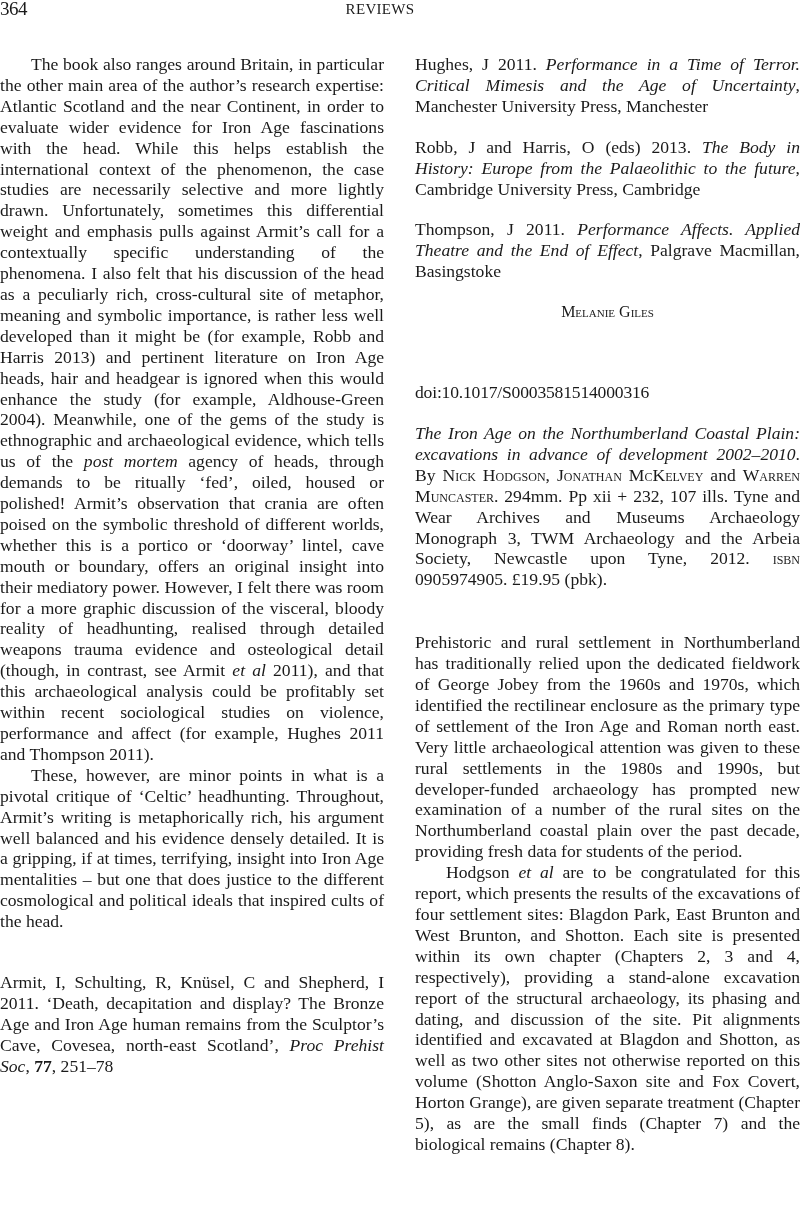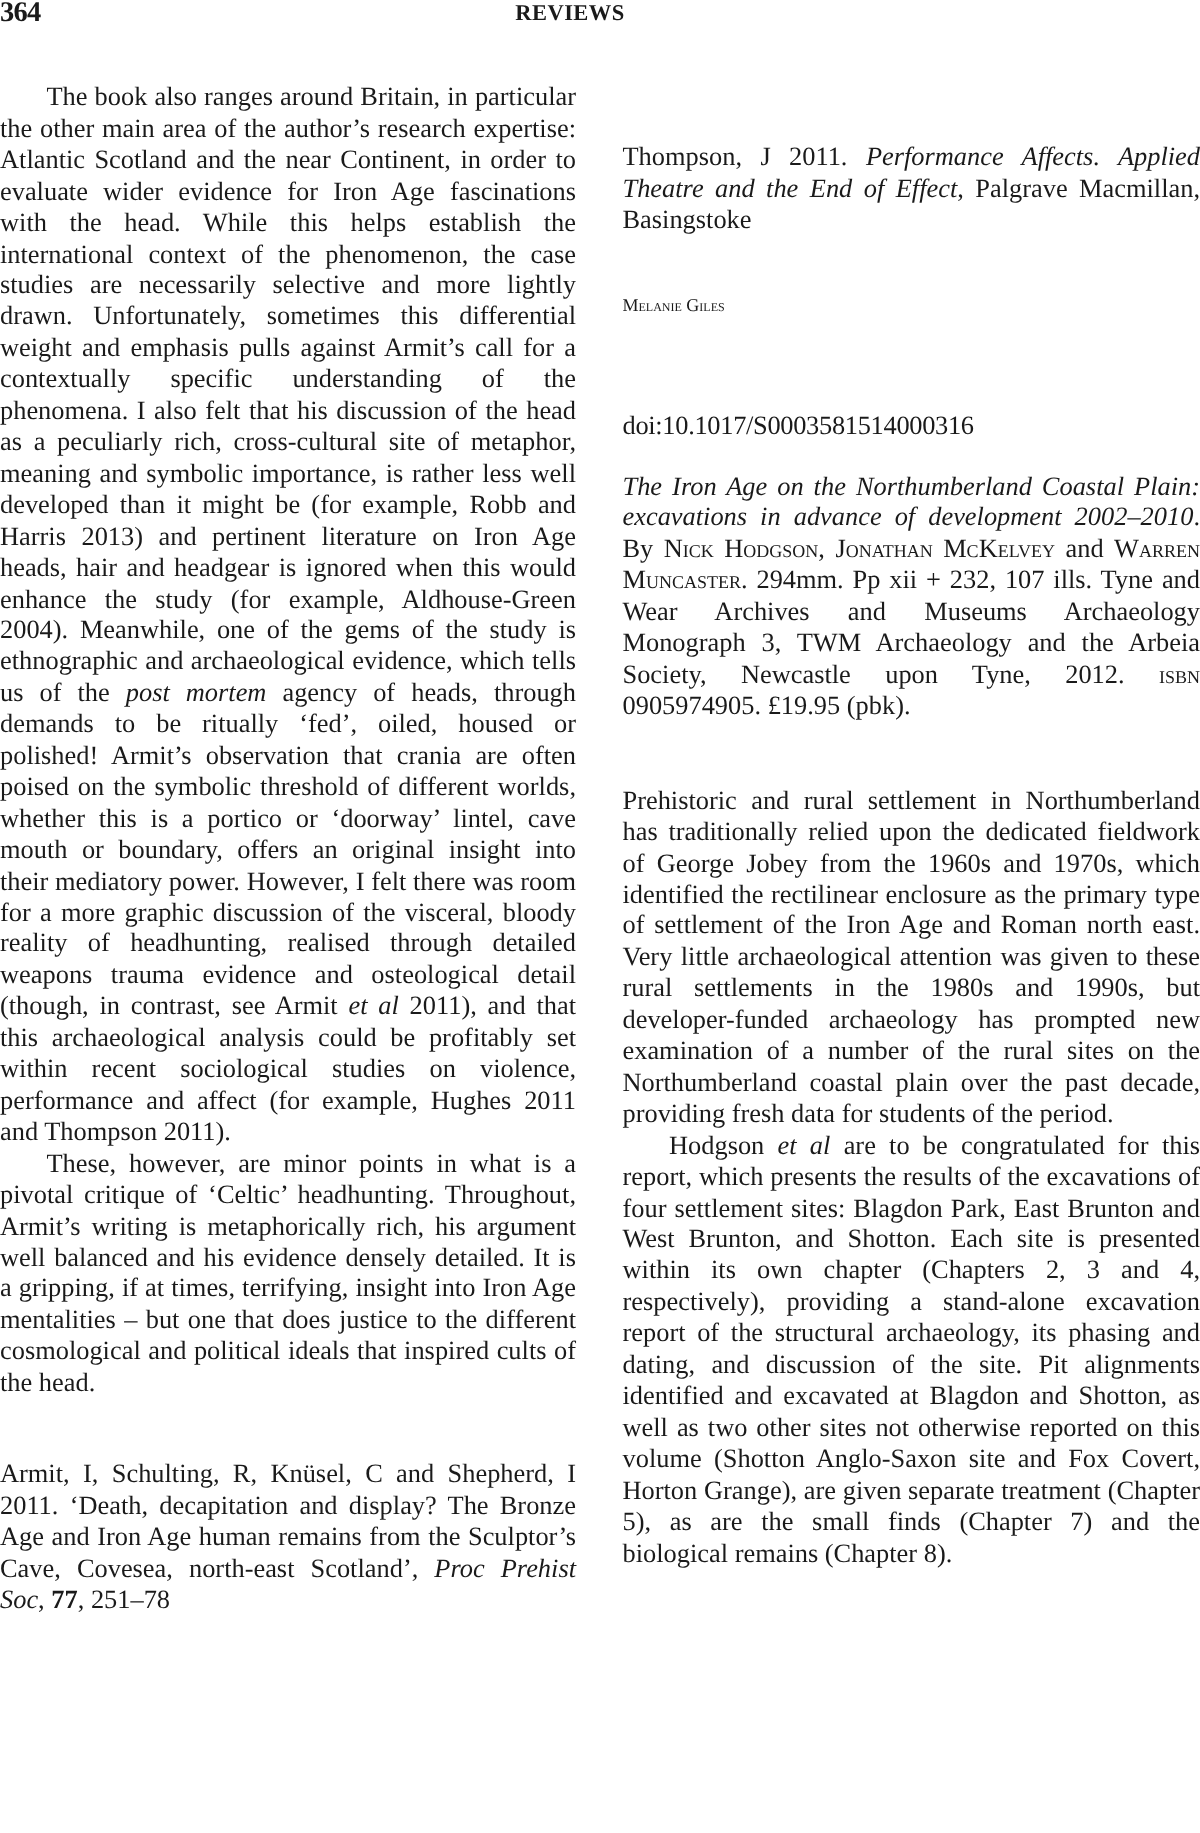--- a/index.html
+++ b/index.html
@@ -2,40 +2,40 @@
 <html><head>
 <meta charset="utf-8">
 <style>
   html, body { margin: 0; padding: 0; background: #ffffff; }
   body {
     width: 800px; height: 1222px; overflow: hidden; position: relative;
     font-family: "Liberation Serif", "DejaVu Serif", serif;
     color: #1a1a1a;
   }
   .header {
-    position: absolute; top: 0; left: 0; width: 800px; height: 30px; font-weight: bold;
+    position: absolute; top: 0; left: 0; width: 800px; height: 30px;
   }
   .page-num {
     position: absolute; left: 0; top: -2px; font-size: 19px; letter-spacing: -0.5px;
   }
   .running-head {
     position: absolute; left: 0; width: 760px; top: 1px; text-align: center;
     font-size: 15px; letter-spacing: 0.3px;
   }
   .col {
     position: absolute; top: 54px; font-size: 17.6px; line-height: 20.9px;
     text-align: justify; hyphens: manual;
   }
   .col-left { left: 0; width: 384px; }
   .col-right { left: 415px; width: 385px; }
   p { margin: 0; }
   .indent { text-indent: 31px; }
   .ref { margin: 0; text-align: justify; }
   .gap-lg { height: 20px; }
-  .sig { text-align: left; font-variant: small-caps; font-size: 12px; margin-top: 36px; }
+  .sig { text-align: center; font-variant: small-caps; font-size: 16px; margin-top: 20px; }
   .doi { margin-top: 59px; margin-bottom: 20px; letter-spacing: -0.2px; }
   .sc { font-variant: small-caps; margin-top: 36px; }
   .gap-book { height: 42px; }
 </style>
 </head>
 <body>
 
 <div class="header">
   <span class="page-num">364</span>
   <span class="running-head">REVIEWS</span>
@@ -44,21 +44,23 @@
 <div class="col col-left">
   <p class="indent"><span>The book also ranges around Britain, in particular the other main area of the author’s research expertise: Atlantic Scotland and the near Continent, in order to evaluate wider evidence for Iron Age fascinations with the head. While this helps establish the international context of the phenomenon, the case studies are necessarily selective and more lightly drawn. Unfortunately, sometimes this differential weight and emphasis pulls against Armit’s call for a contextually specific understanding of the phenomena. I also felt that his discussion of the head as a peculiarly rich, cross-cultural site of metaphor, meaning and symbolic importance, is rather less well developed than it might be (for example, Robb and Harris 2013) and pertinent literature on Iron Age heads, hair and headgear is ignored when this would enhance the study (for example, Aldhouse-Green 2004). Mean­while, one of the gems of the study is ethno­graphic and archaeological evidence, which tells us of the </span><i>post mortem</i><span> agency of heads, through demands to be ritually ‘fed’, oiled, housed or polished! Armit’s observation that crania are often poised on the symbolic threshold of different worlds, whether this is a portico or ‘doorway’ lintel, cave mouth or boundary, offers an original insight into their mediatory power. However, I felt there was room for a more graphic discussion of the visceral, bloody reality of headhunting, realised through detailed weapons trauma evidence and osteological detail (though, in contrast, see Armit </span><i>et al</i><span> 2011), and that this archaeological analysis could be profitably set within recent sociological studies on violence, performance and affect (for example, Hughes 2011 and Thompson 2011).</span></p>
   <p class="indent">These, however, are minor points in what is a pivotal critique of ‘Celtic’ headhunting. Throughout, Armit’s writing is metaphorically rich, his argument well balanced and his evi­dence densely detailed. It is a gripping, if at times, terrifying, insight into Iron Age men­talities – but one that does justice to the different cosmological and political ideals that inspired cults of the head.</p>
 
   <div class="gap-lg"></div>
   <div class="gap-lg"></div>
   <p class="ref"><span>Armit, I, Schulting, R, Knüsel, C and Shepherd, I 2011. ‘Death, decapitation and display? The Bronze Age and Iron Age human remains from the Sculptor’s Cave, Covesea, north-east Scot­land’, </span><i>Proc Prehist Soc</i><span>, </span><b>77</b><span>, 251–78</span></p>
 </div>
 
 <div class="col col-right">
+  <p class="ref"><span>Hughes, J 2011. </span><i>Performance in a Time of Terror. Critical Mimesis and the Age of Uncertainty</i><span>, Manchester University Press, Manchester</span></p>
   <div class="gap-lg"></div>
+  <p class="ref"><span>Robb, J and Harris, O (eds) 2013. </span><i>The Body in History: Europe from the Palaeolithic to the future</i><span>, Cambridge University Press, Cambridge</span></p>
   <div class="gap-lg"></div>
   <p class="ref"><span>Thompson, J 2011. </span><i>Performance Affects. Applied Theatre and the End of Effect</i><span>, Palgrave Macmillan, Basingstoke</span></p>
 
   <p class="sig">Melanie Giles</p>
 
   <p class="doi">doi:10.1017/S0003581514000316</p>
 
   <p class="ref"><i>The Iron Age on the Northumberland Coastal Plain: excavations in advance of development 2002–2010</i><span>. By </span><span class="sc">Nick Hodgson</span><span>, </span><span class="sc">Jonathan McKelvey</span><span> and </span><span class="sc">Warren Muncaster</span><span>. 294mm. Pp xii + 232, 107 ills. Tyne and Wear Archives and Museums Archaeology Monograph 3, TWM Archaeology and the Arbeia Society, Newcastle upon Tyne, 2012. </span><span class="sc">isbn</span><span> 0905974905. £19.95 (pbk).</span></p>
 
   <div class="gap-book"></div>

